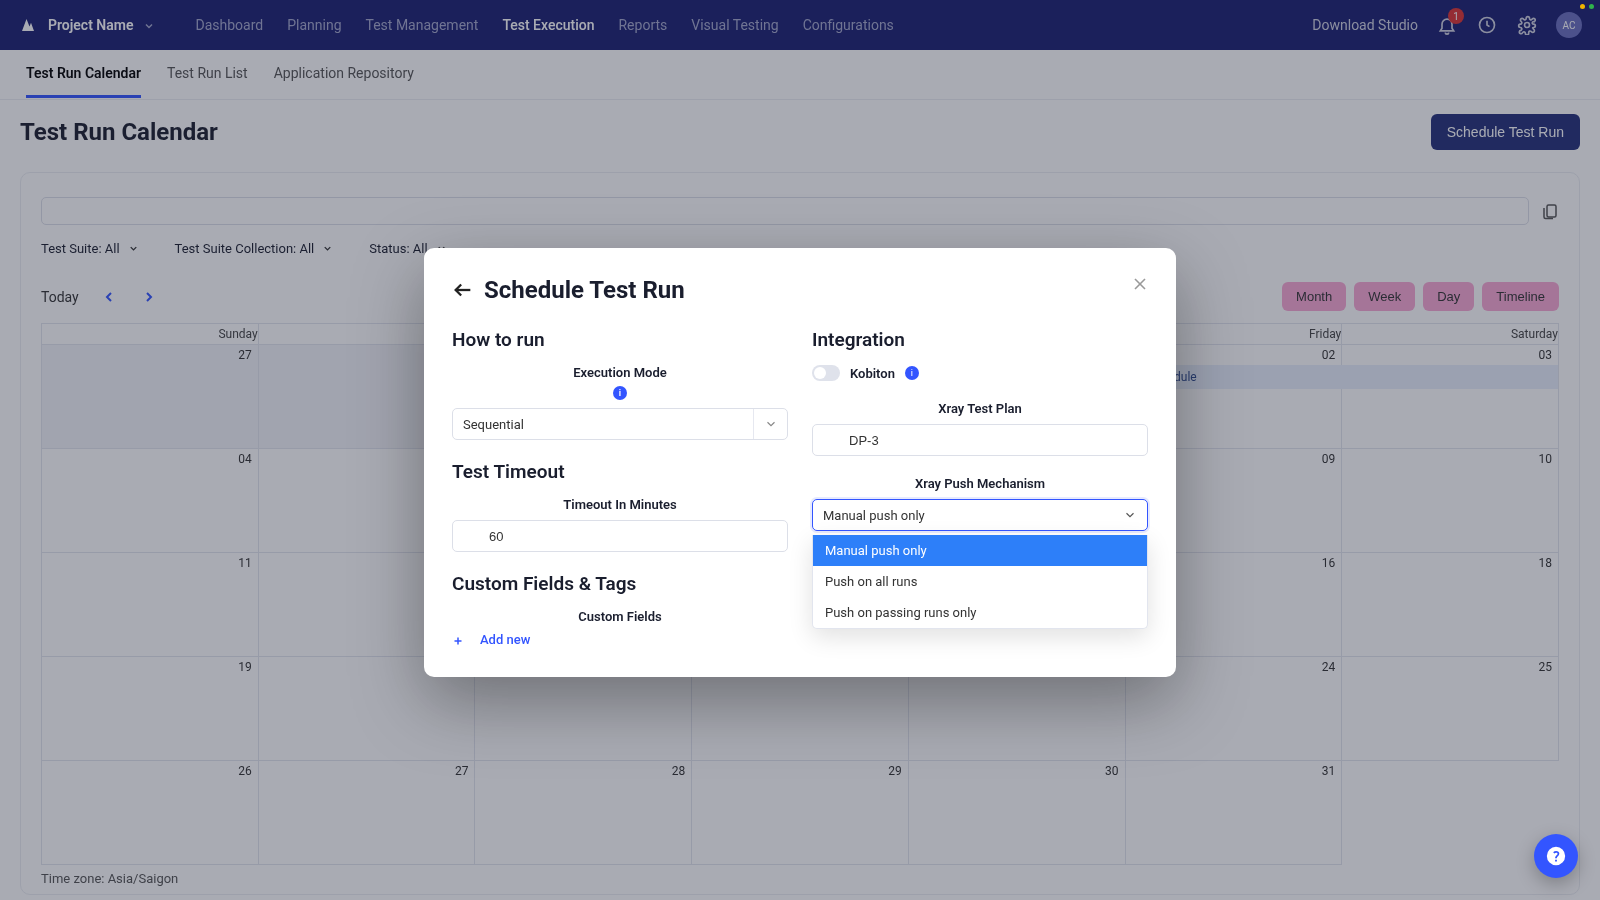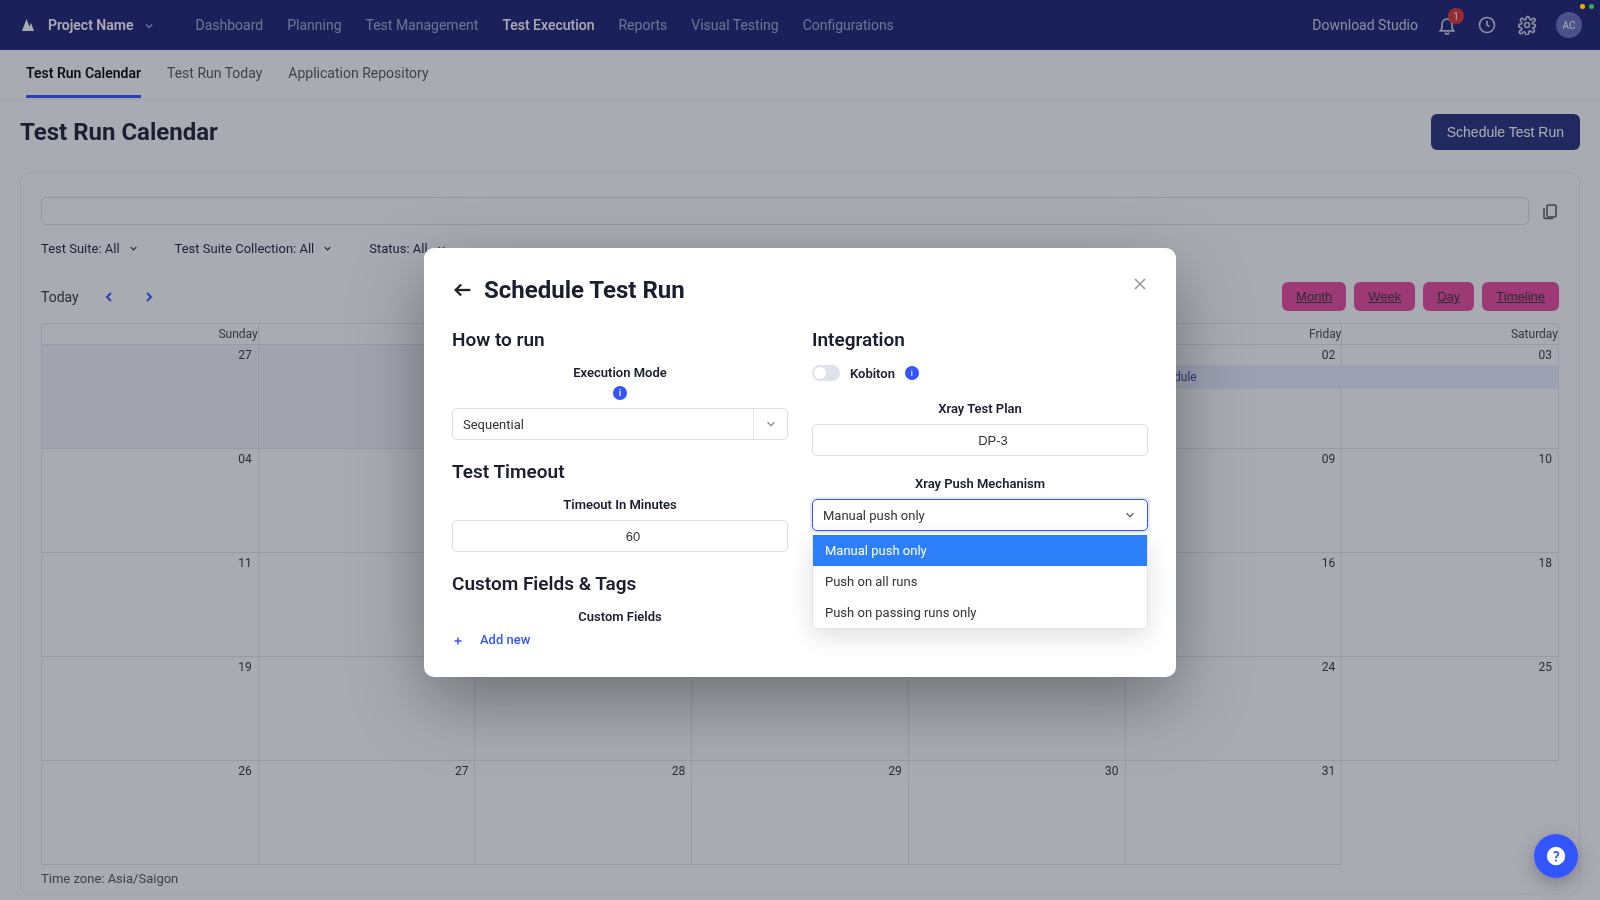--- a/index.html
+++ b/index.html
@@ -31,21 +31,21 @@
   .search-row { display: flex; align-items: center; gap: 12px; margin-bottom: 16px; }
   .search-input { flex: 1; height: 28px; border: 1px solid #dcdfe8; border-radius: 5px; padding: 0 10px; font-size: 13px; }
   .copy-icon { width: 18px; height: 18px; color: #555; cursor: pointer; }
   .filters { display: flex; gap: 36px; font-size: 13px; color: #1a1e2e; margin-bottom: 26px; }
   .filter-item { display: flex; align-items: center; gap: 8px; cursor: pointer; }
   .cal-controls { display: flex; align-items: center; justify-content: space-between; margin-bottom: 12px; }
   .cal-left { display: flex; align-items: center; gap: 20px; }
   .today-lbl { font-size: 14px; color: #333; cursor: pointer; }
   .nav-arrow { width: 20px; height: 20px; color: #3355ff; cursor: pointer; display: flex; align-items: center; justify-content: center; }
   .view-sel { display: flex; gap: 8px; }
-  .view-btn { background: #ec4899; border: none; border-radius: 6px; padding: 7px 14px; font-size: 13px; color: #333; cursor: pointer; text-decoration: underline; }
+  .view-btn { background: #f9a8d4; border: none; border-radius: 6px; padding: 7px 14px; font-size: 13px; color: #333; cursor: pointer; }
   
   .cal-grid { display: grid; grid-template-columns: repeat(7, 1fr); border-left: 1px solid #e2e5ee; border-top: 1px solid #e2e5ee; font-size: 13px; }
   .cal-head { text-align: right; padding: 3px 0; border-right: 1px solid #e2e5ee; border-bottom: 1px solid #e2e5ee; font-weight: 400; color: #444; background: #fff; font-size: 12px; }
   .cal-cell { height: 104px; border-right: 1px solid #e2e5ee; border-bottom: 1px solid #e2e5ee; padding: 3px 6px; font-size: 12px; text-align: right; color: #333; position: relative; background: #fff; }
   .cal-cell.dim { background: #f3f4f8; }
   .evt { position: absolute; top: 20px; left: 0; right: -1px; height: 24px; background: #e8effc; color: #314d91; font-size: 12px; display: flex; align-items: center; padding-left: 6px; border-left: 3px solid #98b7e8; overflow: hidden; }
   .evt.cont { position: absolute; top: 20px; left: -1px; right: 0; height: 24px; background: #e8effc; border-left: none; }
   .tz { font-size: 13px; color: #555; margin-top: 6px; }
   
   .overlay { position: fixed; inset: 0; background: rgba(30,34,56,0.38); display: flex; align-items: flex-start; justify-content: center; padding-top: 248px; }
@@ -53,21 +53,21 @@
   .modal-head { display: flex; align-items: center; gap: 10px; margin-bottom: 24px; }
   .back-arrow { width: 22px; height: 22px; cursor: pointer; color: #222; }
   .modal-title { font-size: 24px; font-weight: 700; color: #1a1e2e; }
   .close-x { position: absolute; right: 24px; top: 26px; width: 22px; height: 22px; color: #888; cursor: pointer; }
   .modal-body { display: flex; gap: 24px; }
   .col { flex: 1; }
   .sec-title { font-size: 19px; font-weight: 600; color: #1a1e2e; margin-bottom: 14px; }
   .sec-title.sub { margin-top: 20px; }
   .fld-label { font-size: 13px; font-weight: 600; color: #1a1e2e; margin-bottom: 8px; display: flex; align-items: center; gap: 6px; flex-direction: column; }
   .info-dot { width: 14px; height: 14px; border-radius: 50%; background: #3355ff; color: #fff; font-size: 9px; display: flex; align-items: center; justify-content: center; }
-  .select-box, .input-box { width: 100%; height: 32px; border: 1px solid #dcdfe8; border-radius: 5px; background: #fff; font-size: 13px; color: #333; padding: 0 10px; display: flex; align-items: center; justify-content: space-between; cursor: pointer; text-align: center; }
+  .select-box, .input-box { width: 100%; height: 32px; border: 1px solid #dcdfe8; border-radius: 5px; background: #fff; font-size: 13px; color: #333; padding: 0 10px; display: flex; align-items: center; justify-content: space-between; cursor: pointer; }
   .select-box .chev { width: 34px; height: 100%; border-left: 1px solid #e6e8f0; display: flex; align-items: center; justify-content: center; margin-right: -10px; }
   .select-box.highlight { border-color: #3355ff; box-shadow: 0 0 0 2px rgba(51,85,255,0.12); }
   .select-box.highlight .chev { border-left: none; }
   input.input-box { cursor: text; padding-left: 36px; }
   .toggle-row { display: flex; align-items: center; gap: 10px; margin-bottom: 20px; }
   .toggle { width: 28px; height: 16px; border-radius: 10px; background: #dfe2eb; position: relative; cursor: pointer; }
   .toggle .knob { width: 12px; height: 12px; border-radius: 50%; background: #fff; position: absolute; left: 2px; top: 2px; }
   .add-new { color: #3355ff; font-size: 13px; display: flex; align-items: flex-end; gap: 16px; cursor: pointer; font-weight: 500; }
   .dropdown-pop { position: absolute; left: 0; right: 0; top: 36px; background: #fff; border: 1px solid #e2e5ee; border-top: none; box-shadow: 0 8px 24px rgba(0,0,0,0.12); border-radius: 0 0 5px 5px; z-index: 10; }
   .dropdown-pop .opt { padding: 8px 12px; font-size: 13px; color: #333; cursor: pointer; }
@@ -126,21 +126,21 @@
           <circle cx="12" cy="12" r="3"></circle>
           <path d="M19.4 15a1.7 1.7 0 00.34 1.87l.6.6a2 2 0 11-2.83 2.83l-.6-.6a1.7 1.7 0 00-1.87-.34 1.7 1.7 0 00-1 1.56V22a2 2 0 11-4 0v-.08a1.7 1.7 0 00-1-1.56 1.7 1.7 0 00-1.87.34l-.6.6A2 2 0 114.7 18.47l.6-.6A1.7 1.7 0 005.64 16a1.7 1.7 0 00-1.56-1H4a2 2 0 110-4h.08a1.7 1.7 0 001.56-1 1.7 1.7 0 00-.34-1.87l-.6-.6A2 2 0 117.53 4.7l.6.6A1.7 1.7 0 0010 5.64a1.7 1.7 0 001-1.56V4a2 2 0 114 0v.08a1.7 1.7 0 001 1.56 1.7 1.7 0 001.87-.34l.6-.6a2 2 0 112.83 2.83l-.6.6A1.7 1.7 0 0018.36 10a1.7 1.7 0 001.56 1H20a2 2 0 110 4h-.08a1.7 1.7 0 00-1.56 1z"></path>
         </svg>
     </span>
     <span class="avatar">AC</span>
   </div>
 </div>
 
 <div class="subtabs">
   <a class="active">Test Run Calendar</a>
-  <a>Test Run Today</a>
+  <a>Test Run List</a>
   <a>Application Repository</a>
 </div>
 
 <div class="page-header">
   <div class="page-title">Test Run Calendar</div>
   <button class="sched-btn">Schedule Test Run</button>
 </div>
 
 <div class="cal-wrap">
   <div class="search-row">

